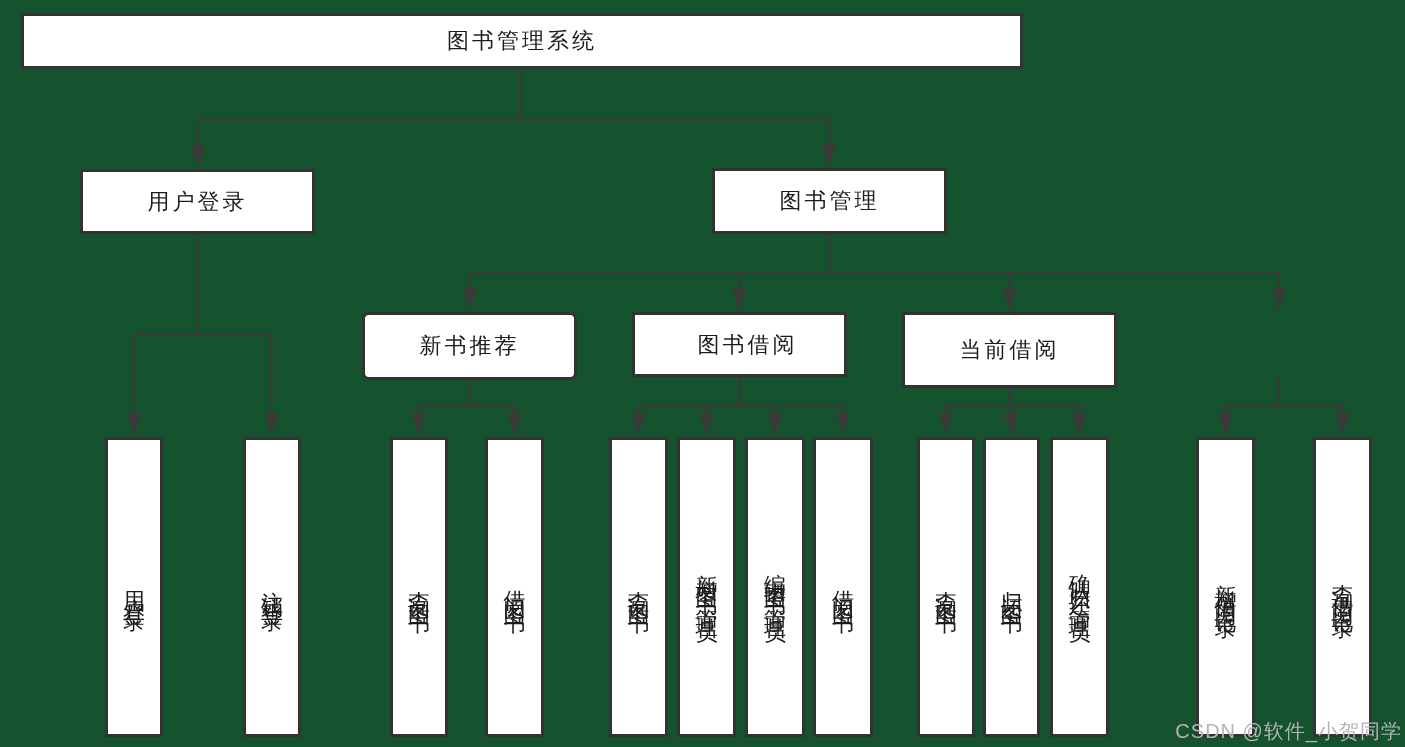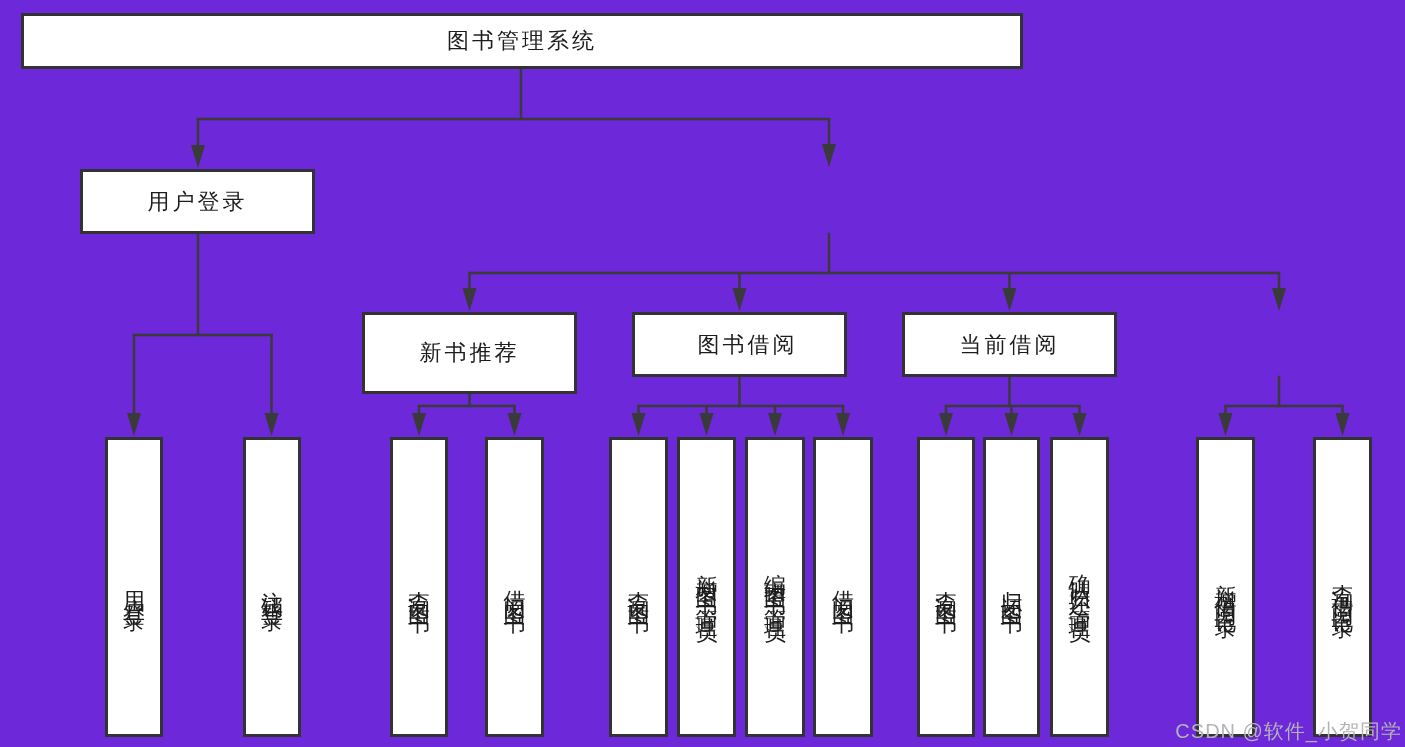--- a/index.html
+++ b/index.html
@@ -1,20 +1,20 @@
 <!DOCTYPE html>
 <html><head>
 <meta charset="utf-8">
 <style>
   html, body { margin: 0; padding: 0; background: #ffffff; }
   .stage {
     position: relative;
     width: 1405px;
     height: 747px;
-    background: #6d28d9;
+    background: #14532d;
     font-family: "Liberation Sans", sans-serif;
     overflow: hidden;
   }
   #connectors {
     position: absolute;
     left: 0; top: 0;
     width: 1405px; height: 747px;
   }
   .box {
     position: absolute;
@@ -41,23 +41,23 @@
     text-orientation: mixed;
     letter-spacing: 7px;
     line-height: 1;
   }
   
   #n-root      { left: 21px;  top: 13px;  width: 1002px; height: 56px; }
   
   #n-user-login{ left: 80px;  top: 169px; width: 235px;  height: 65px; }
   #n-book-mgmt { left: 712px; top: 168px; width: 235px;  height: 66px; }
   
-  #n-new-books { left: 362px; top: 312px; width: 215px;  height: 82px; }
+  #n-new-books { left: 362px; top: 312px; width: 215px;  height: 68px; border-radius: 7px; }
   #n-borrow    { left: 632px; top: 312px; width: 215px;  height: 65px; padding-left: 16px; }
-  #n-current   { left: 902px; top: 312px; width: 215px;  height: 65px; text-align: center; }
+  #n-current   { left: 902px; top: 312px; width: 215px;  height: 76px; text-align: center; }
   #n-records   { left: 1172px;top: 312px; width: 214px;  height: 65px; }
   
   #l-ul-0 { left: 105px;  width: 58px; }
   #l-ul-1 { left: 243px;  width: 58px; }
   #l-nb-0 { left: 390px;  width: 58px; }
   #l-nb-1 { left: 485px;  width: 59px; }
   #l-bw-0 { left: 609px;  width: 59px; }
   #l-bw-1 { left: 677px;  width: 59px; }
   #l-bw-2 { left: 745px;  width: 60px; }
   #l-bw-3 { left: 813px;  width: 60px; }
@@ -132,20 +132,21 @@
       <polygon points="1072.5,413 1086.5,413 1079.5,436" fill="#3a3a3a"></polygon>
       <line x1="1225.5" y1="406" x2="1225.5" y2="418" stroke="#3a3a3a" stroke-width="2.5"></line>
       <polygon points="1218.5,413 1232.5,413 1225.5,436" fill="#3a3a3a"></polygon>
       <line x1="1342.5" y1="406" x2="1342.5" y2="418" stroke="#3a3a3a" stroke-width="2.5"></line>
       <polygon points="1335.5,413 1349.5,413 1342.5,436" fill="#3a3a3a"></polygon>
     </svg>
 
   <div class="box h" id="n-root">图书管理系统</div>
 
   <div class="box h" id="n-user-login">用户登录</div>
+  <div class="box h" id="n-book-mgmt">图书管理</div>
 
   <div class="box h" id="n-new-books">新书推荐</div>
   <div class="box h" id="n-borrow">图书借阅</div>
   <div class="box h" id="n-current">当前借阅</div>
 
   <div class="box v" id="l-ul-0">
     <span class="vtext">用户登录</span>
   </div>
   <div class="box v" id="l-ul-1">
     <span class="vtext">注销登录</span>

